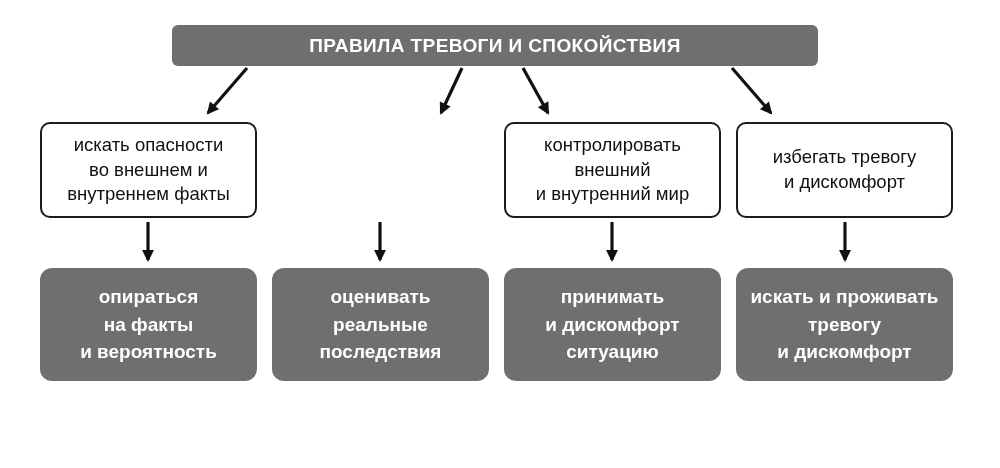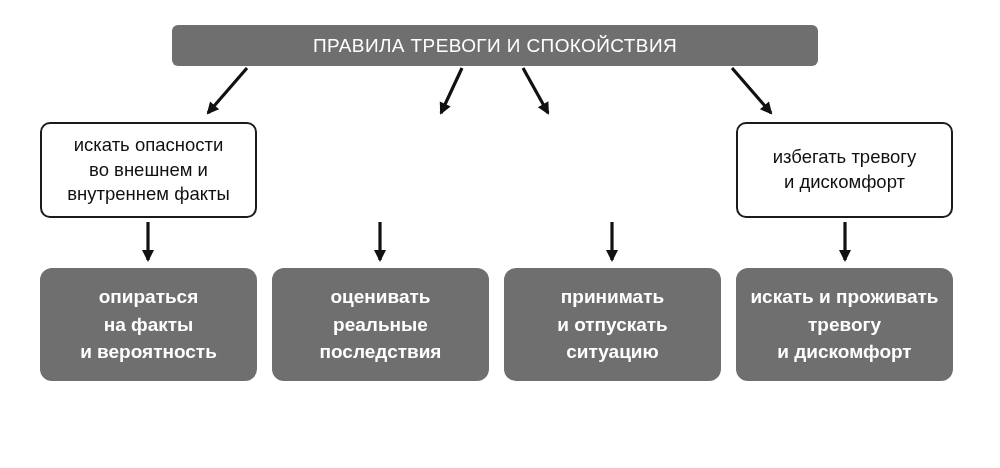--- a/index.html
+++ b/index.html
@@ -20,21 +20,21 @@
     left: 172px;
     top: 25px;
     width: 646px;
     height: 41px;
     background: var(--box-gray, #6f6f6f);
     border-radius: 6px;
     display: flex;
     align-items: center;
     justify-content: center;
     color: #ffffff;
-    font-weight: normal;
+    font-weight: bold;
     font-size: 19px;
     letter-spacing: 0.4px;
     text-align: center;
     box-sizing: border-box;
   }
   .rule-box {
     position: absolute;
     top: 122px;
     height: 96px;
     width: 217px;
@@ -107,29 +107,32 @@
     <line x1="732" y1="68" x2="771" y2="113" marker-end="url(#arrowhead)"></line>
     <line x1="148" y1="222" x2="148" y2="260" marker-end="url(#arrowhead)"></line>
     <line x1="380" y1="222" x2="380" y2="260" marker-end="url(#arrowhead)"></line>
     <line x1="612" y1="222" x2="612" y2="260" marker-end="url(#arrowhead)"></line>
     <line x1="845" y1="222" x2="845" y2="260" marker-end="url(#arrowhead)"></line>
   </svg>
 
   <div class="rule-box c1">искать опасности
 во внешнем и
 внутреннем факты</div>
+  <div class="rule-box c3">контролировать
+внешний
+и внутренний мир</div>
   <div class="rule-box c4">избегать тревогу
 и дискомфорт</div>
 
   <div class="calm-box c1">опираться
 на факты
 и вероятность</div>
   <div class="calm-box c2">оценивать
 реальные
 последствия</div>
   <div class="calm-box c3">принимать
-и отпускать
+и дискомфорт
 ситуацию</div>
   <div class="calm-box c4">искать и проживать
 тревогу
 и дискомфорт</div>
 
 </div>
 
 </body></html>

